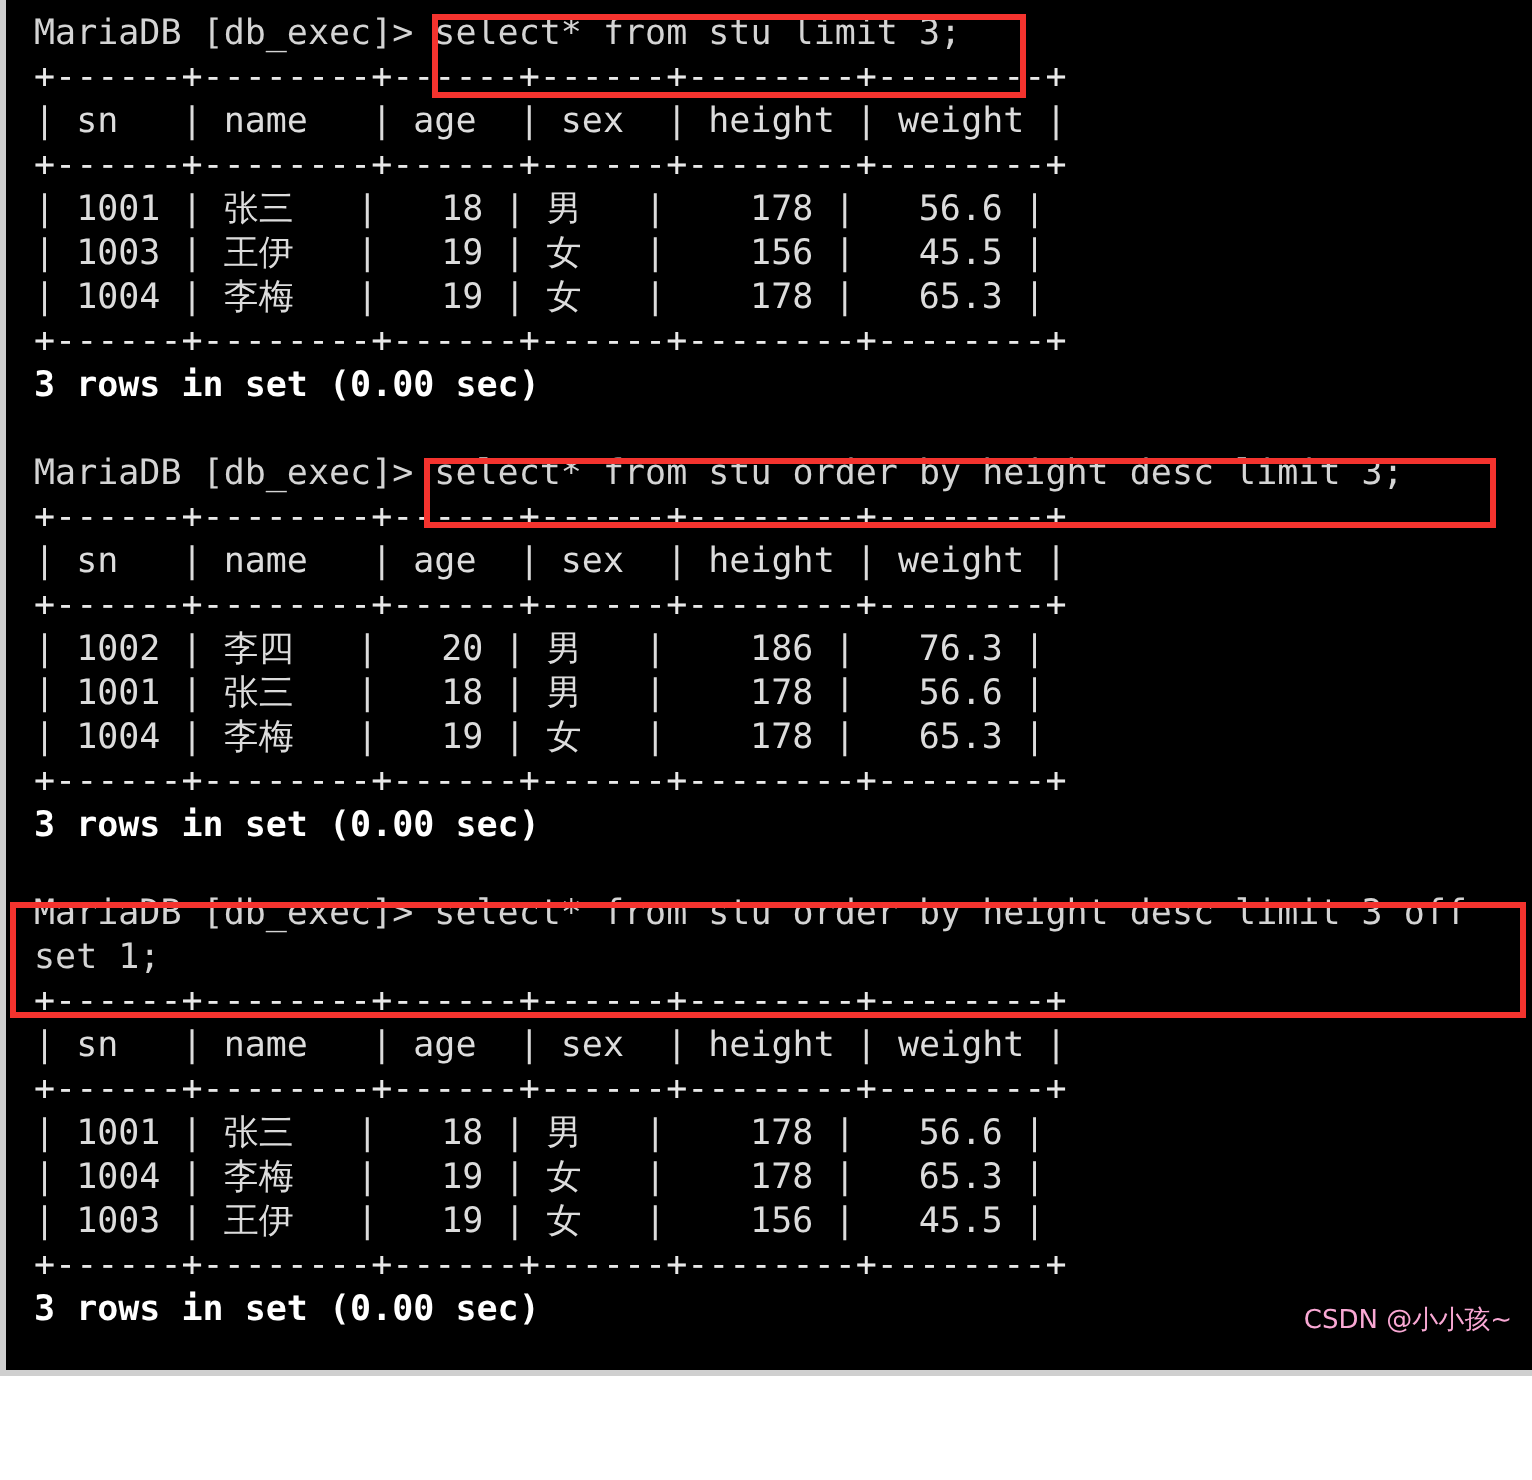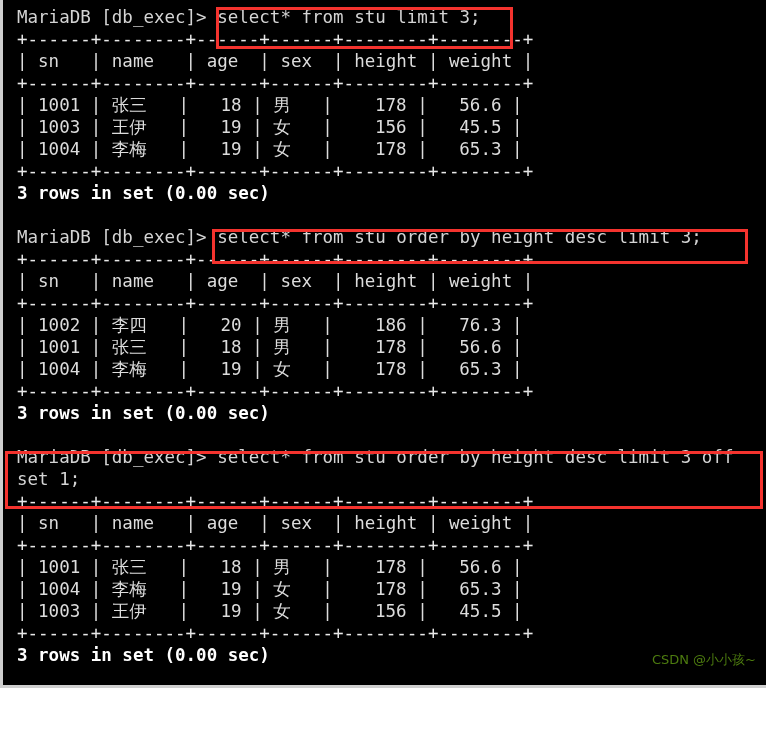--- a/index.html
+++ b/index.html
@@ -55,21 +55,21 @@
     position: absolute;
     background: #00e800;
     width: 11px;
     height: 18px;
   }
 
   .watermark {
     position: absolute;
     right: 10px;
     bottom: 16px;
-    color: #4d7c0f;
+    color: #f9a8d4;
     font-size: 13px;
     font-family: "DejaVu Sans", "Liberation Sans", sans-serif;
     white-space: pre;
   }
 </style>
 </head>
 <body>
 
 <div id="screen">
 

